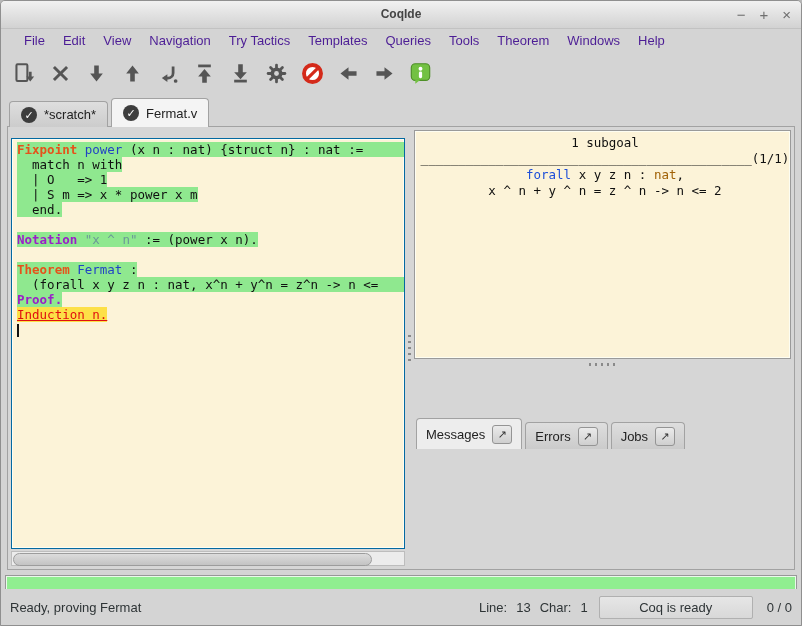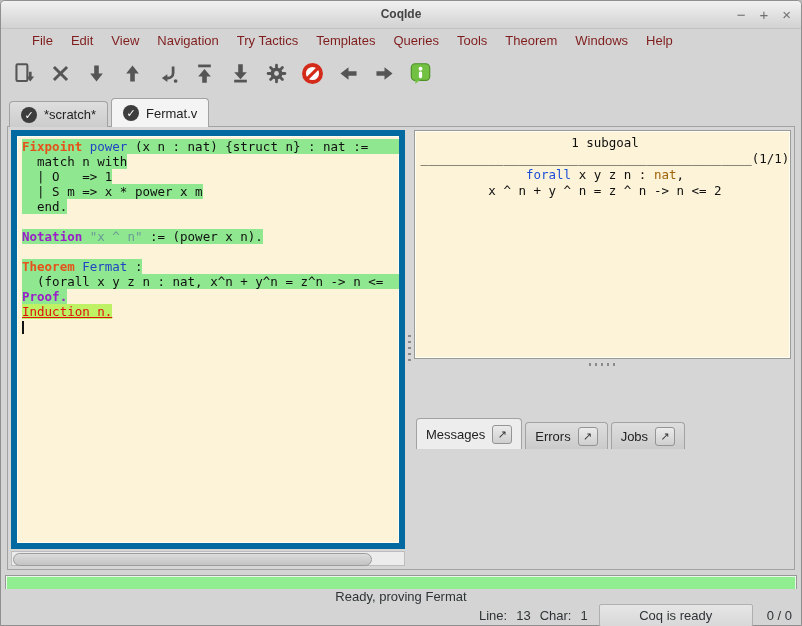--- a/index.html
+++ b/index.html
@@ -4,38 +4,38 @@
 <style>
   html,body{margin:0;padding:0;}
   body{width:802px;height:626px;overflow:hidden;background:#b8b8b8;font-family:"Liberation Sans",sans-serif;position:relative;}
   .window{position:absolute;inset:0;background:#d4d4d4;border:1px solid #8f8f8f;border-radius:5px 5px 0 0;box-sizing:border-box;}
   
   .titlebar{position:relative;height:27px;background:linear-gradient(#f1f1f1,#d2d2d2);border-bottom:1px solid #c2c2c2;border-radius:4px 4px 0 0;}
   .title{position:absolute;left:0;right:0;top:0;text-align:center;line-height:27px;font-weight:bold;font-size:12px;color:#454545;}
   .winctl{position:absolute;right:10px;top:0;height:27px;display:flex;align-items:center;gap:14px;color:#6f6f6f;font-size:15px;}
   .winctl span{cursor:default;}
   
-  .menubar{display:flex;align-items:center;height:23px;padding-left:22px;font-size:13px;color:#7f1d1d;}
+  .menubar{display:flex;align-items:center;height:23px;padding-left:14px;font-size:13px;color:#4c1d95;}
   .menu-item{padding:2px 9px;}
   
   .toolbar{display:flex;align-items:center;height:42px;padding-left:8px;gap:6px;}
   .tool-btn{width:30px;height:30px;display:flex;align-items:center;justify-content:center;}
   
   .tabbar{position:absolute;top:97px;left:8px;display:flex;align-items:flex-end;gap:3px;z-index:3;}
   .tab{height:25px;padding:0 11px;display:flex;align-items:center;gap:7px;background:linear-gradient(#dedede,#cccccc);border:1px solid #a2a2a2;border-bottom:none;border-radius:4px 4px 0 0;font-size:13px;color:#222;}
   .tab.active{background:#f4f4f4;height:28px;}
   .check{width:16px;height:16px;border-radius:50%;background:#3d3d3d;color:#fff;font-size:11px;line-height:16px;text-align:center;flex:0 0 auto;}
   
   .main{position:absolute;top:125px;left:6px;right:6px;bottom:55px;background:#d6d6d6;border:1px solid #a2a2a2;box-sizing:border-box;z-index:2;}
   .left-pane{position:absolute;left:3px;top:3px;width:394px;bottom:3px;}
-  .code-area{position:absolute;inset:0 0 17px 0;background:#fcf3d8;border:6px solid #0369a1;box-shadow:inset 0 0 0 1px #fdfdf2;overflow:hidden;padding:3px 0 4px 5px;font-family:"DejaVu Sans Mono","Liberation Mono",monospace;font-size:12.5px;line-height:15px;white-space:pre;}
+  .code-area{position:absolute;inset:0 0 17px 0;background:#fcf3d8;border:1px solid #0369a1;box-shadow:inset 0 0 0 1px #fdfdf2;overflow:hidden;padding:3px 0 4px 5px;font-family:"DejaVu Sans Mono","Liberation Mono",monospace;font-size:12.5px;line-height:15px;white-space:pre;margin-top:8px;}
   .code-line{height:15px;}
   .hlw{display:inline-block;background:#8fe88f;}
   .hlw.full{display:block;}
-  .hlw.err{background:#bef264;}
+  .hlw.err{background:#fde047;}
   .c-kw{color:#e5531b;font-weight:bold;}
   .c-id{color:#2143c4;}
   .c-pp{color:#9a1fc8;font-weight:bold;}
   .c-str{color:#6b9898;}
   .c-err{color:#e01010;text-decoration:underline;}
   .c-plain{color:#101010;}
   .caret{display:inline-block;width:1.5px;height:13px;background:#111;vertical-align:text-bottom;}
   .h-scroll{position:absolute;left:0;right:0;bottom:0;height:15px;background:#ececec;border:1px solid #bdbdbd;box-sizing:border-box;}
   .h-thumb{margin:1px;height:11px;width:91%;background:linear-gradient(#dcdcdc,#c3c3c3);border:1px solid #9c9c9c;border-radius:7px;}
   .v-split{position:absolute;left:397px;top:3px;bottom:3px;width:9px;display:flex;align-items:center;justify-content:center;}
@@ -47,21 +47,21 @@
   .c-type{color:#a16207;margin-top:20px;}
   .h-split{position:absolute;top:229px;left:0;right:0;height:10px;display:flex;align-items:center;justify-content:center;}
   .h-split .grip{height:3px;width:28px;background:repeating-linear-gradient(90deg,#8a8a8a 0 2px,transparent 2px 6px);}
   .msg-tabbar{position:absolute;top:240px;left:2px;display:flex;align-items:flex-end;gap:3px;z-index:2;}
   .msg-tab{height:26px;padding:0 9px;display:flex;align-items:center;gap:7px;background:linear-gradient(#dedede,#cbcbcb);border:1px solid #a2a2a2;border-bottom:none;border-radius:4px 4px 0 0;font-size:13px;color:#222;margin-top:48px;}
   .msg-tab.active{background:#ededed;height:30px;}
   .detach{width:18px;height:17px;border:1px solid #949494;border-radius:3px;background:linear-gradient(#ebebeb,#cfcfcf);font-size:11px;color:#333;display:flex;align-items:center;justify-content:center;}
   .msg-pane{position:absolute;top:270px;left:0;right:0;bottom:0;background:#fcf3d8;border:1px solid #9a9a9a;box-shadow:inset 0 0 0 1px #fdfdf2;box-sizing:border-box;padding:6px 0 0 6px;font-family:"DejaVu Sans Mono","Liberation Mono",monospace;font-size:12.5px;line-height:16px;color:#e01010;white-space:pre;}
   
   .progress{position:absolute;left:4px;right:4px;top:574px;height:21px;background:#90ee90;border:1px solid #979797;box-shadow:inset 0 0 0 1px #eafaea;box-sizing:border-box;}
-  .statusbar{position:absolute;left:0;right:0;bottom:0;height:36px;display:flex;align-items:center;padding:0 9px;font-size:13px;color:#2e3436;background:#d4d4d4;flex-direction:column;}
+  .statusbar{position:absolute;left:0;right:0;bottom:0;height:36px;display:flex;align-items:center;padding:0 9px;font-size:13px;color:#2e3436;background:#d4d4d4;}
   .sb-right{margin-left:auto;display:flex;align-items:center;}
   .sb-right .lbl{margin-right:9px;}
   .sb-right .val{margin-right:9px;}
   .coq-status{width:152px;text-align:center;border:1px solid #b0b0b0;background:linear-gradient(#e6e6e6,#d8d8d8);border-radius:2px;padding:3px 0;margin:0 14px 0 2px;}
 </style>
 </head>
 <body>
 
 <div class="window">
 

